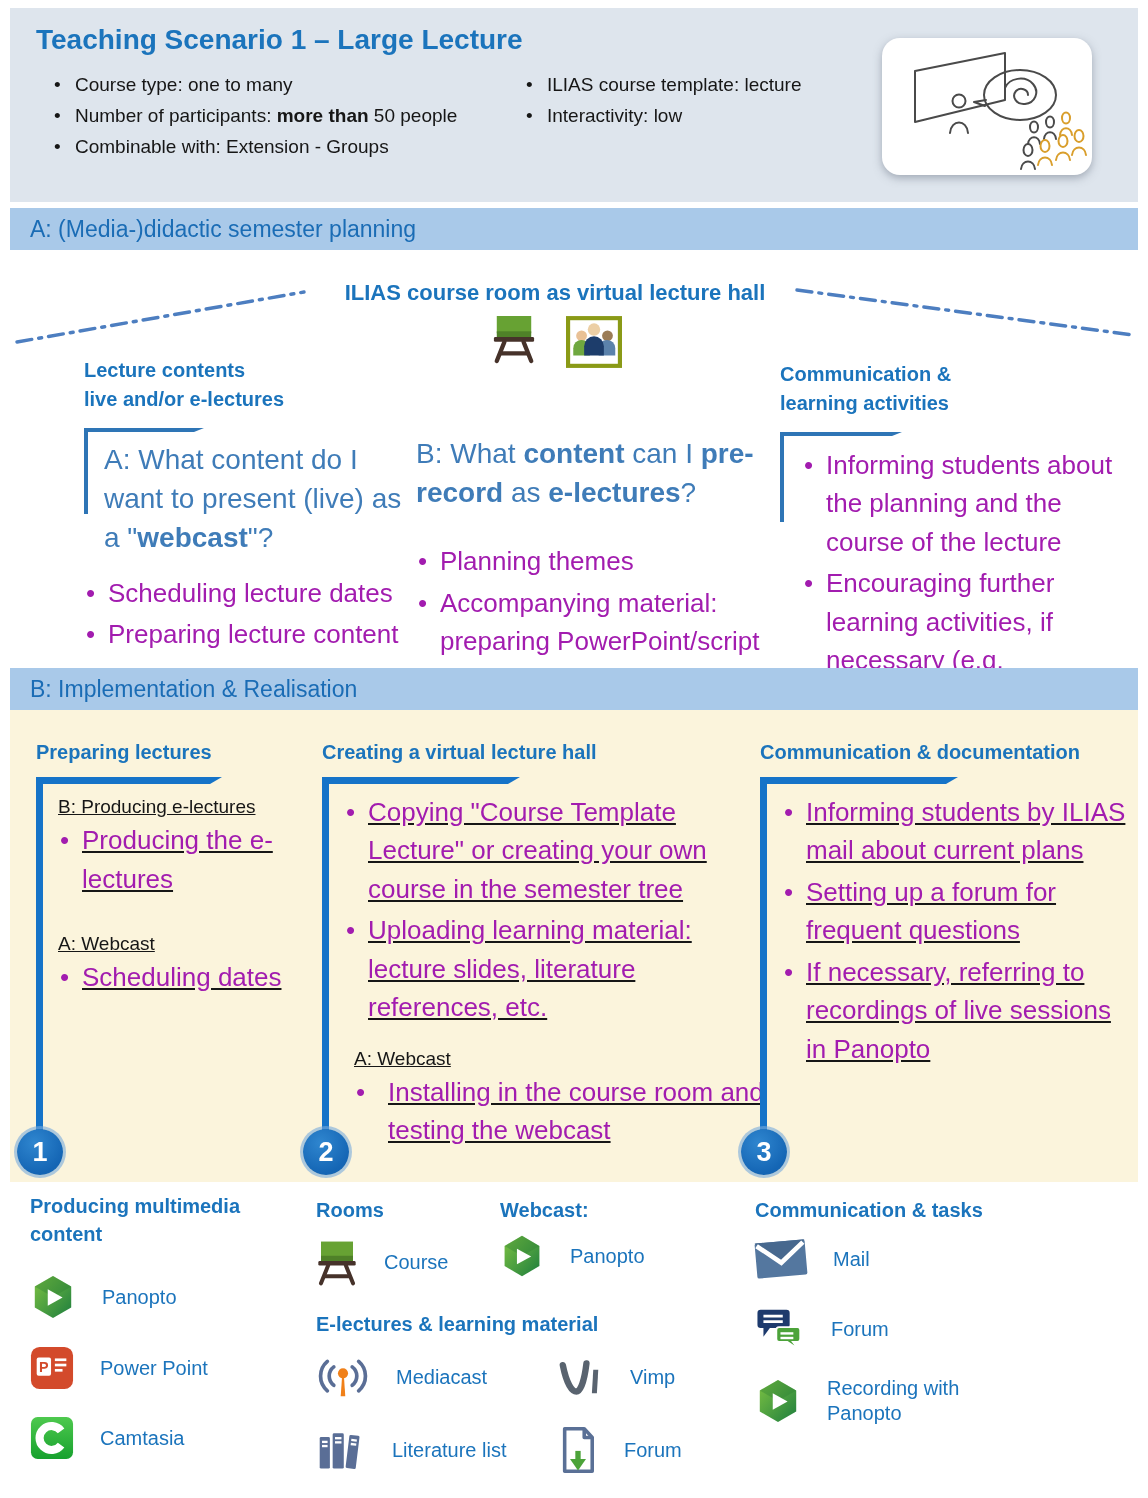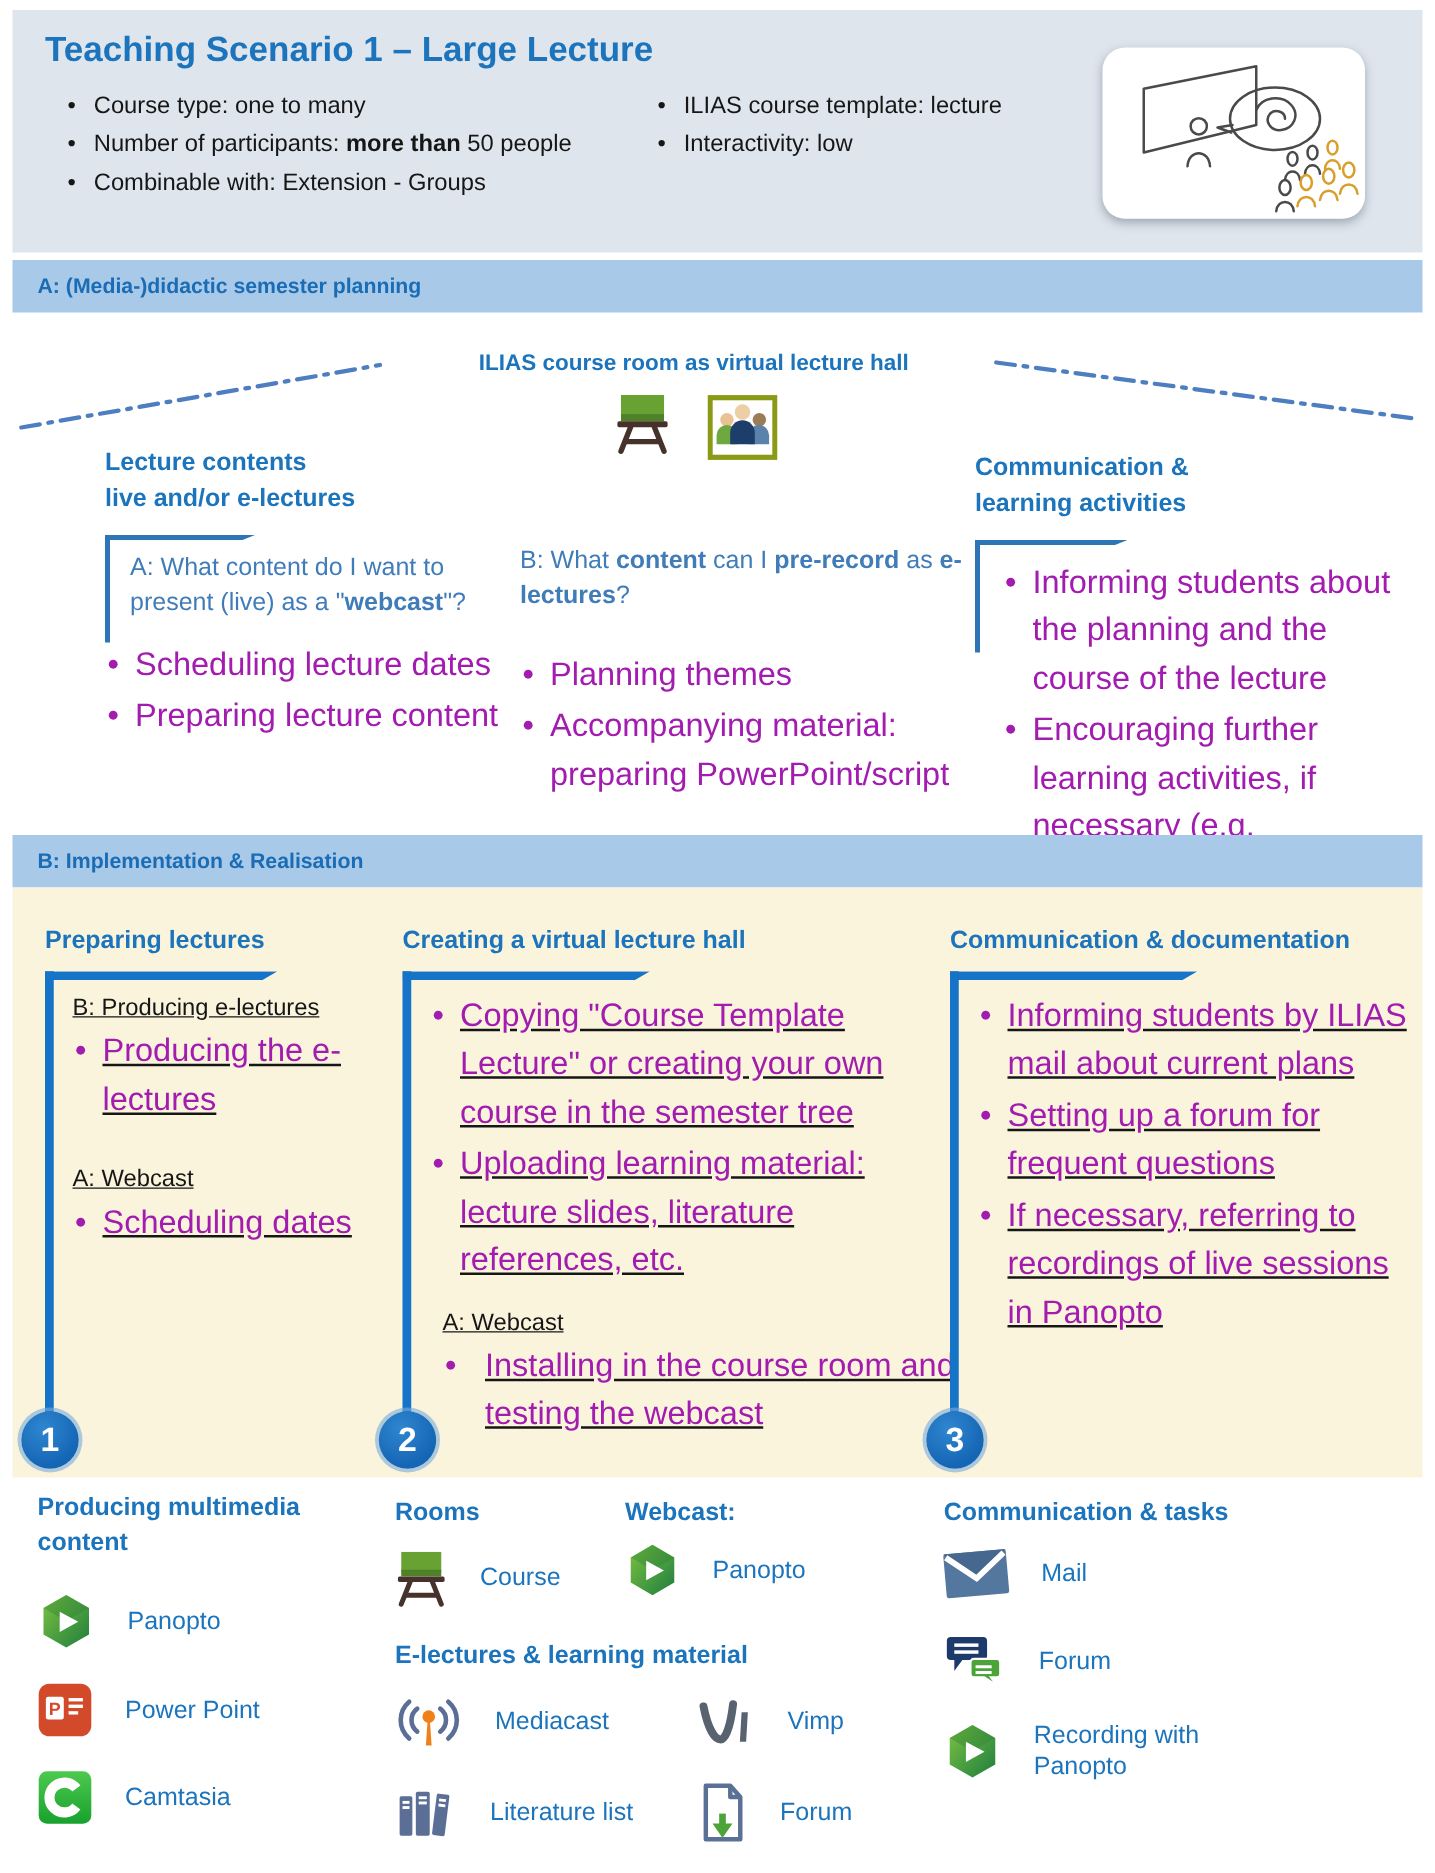--- a/index.html
+++ b/index.html
@@ -16,35 +16,35 @@
   .bul::before{content:"•";position:absolute;left:4px;}
   .bul b{font-weight:bold;}
   .sketch-card{position:absolute;left:872px;top:30px;width:210px;height:137px;background:#fff;
                border-radius:18px;box-shadow:0 3px 8px rgba(100,110,125,.5);}
   .sketch-card svg{position:absolute;left:0;top:0;width:210px;height:137px;}
 
   
   .band{position:absolute;left:10px;width:1128px;height:42px;background:#a9c9e9;display:flex;align-items:center;}
   .band-a{top:208px;}
   .band-b{top:668px;}
-  .band-label{margin-left:20px;font-size:17px;font-weight:bold;color:#1a6cb5;}
+  .band-label{margin-left:20px;font-size:23px;font-weight:normal;color:#1a6cb5;}
 
   
   .center-title{position:absolute;left:320px;top:280px;width:470px;text-align:center;
-                font-size:18px;font-weight:bold;color:#1b74bc;}
+                font-size:22px;font-weight:bold;color:#1b74bc;}
   .dash-svg{position:absolute;}
   .icon-board-a{position:absolute;left:492px;top:312px;width:44px;height:52px;}
   .icon-group{position:absolute;left:566px;top:316px;width:56px;height:52px;}
   .a-col{position:absolute;}
   .col-h{margin:0;font-size:20px;font-weight:bold;color:#1b74bc;line-height:1.45;white-space:pre-line;}
   .bracket{position:relative;}
   .bkt-top,.bkt-left{position:absolute;background:#2e75b6;}
   .bkt-top{top:0;left:0;height:4px;clip-path:polygon(0 0,100% 0,calc(100% - 10px) 100%,0 100%);}
   .bkt-left{top:0;left:0;width:4px;}
-  .q-text{font-size:20px;color:#3f7cb8;line-height:1.4;}
+  .q-text{font-size:28px;color:#3f7cb8;line-height:1.4;}
   .q-text b{font-weight:bold;}
   .blist{margin:0;padding:0;list-style:none;font-size:26px;line-height:1.48;color:#a21caf;}
   .blist li{position:relative;padding-left:24px;margin-bottom:3px;}
   .blist li::before{content:"•";position:absolute;left:2px;}
   .a1{left:36px;top:356px;width:340px;margin-left:48px;}
   .a1 .bracket{margin-top:14px;padding:12px 0 0 20px;}
   .a1 .bkt-top{width:120px;} .a1 .bkt-left{height:86px;}
   .a1 .blist{margin-top:16px;}
   .a2{left:416px;top:434px;width:356px;}
   .a2 .blist{margin-top:30px;}

